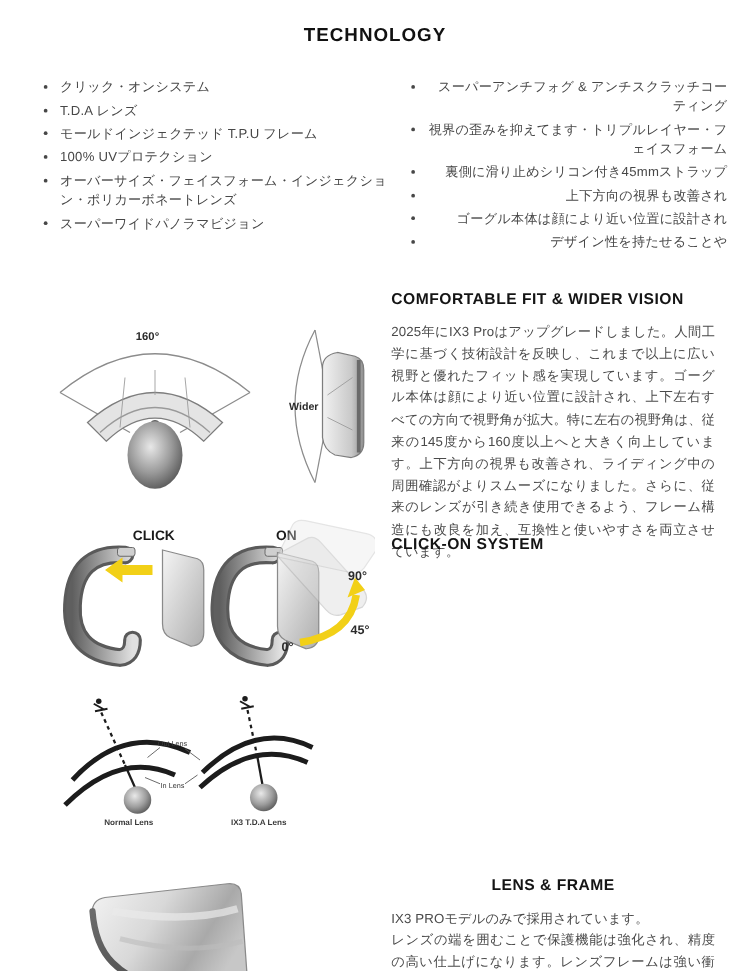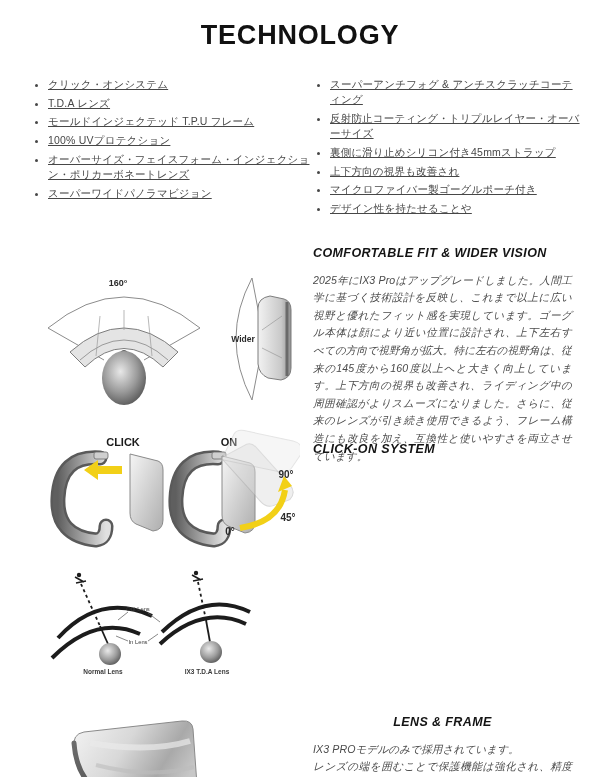--- a/index.html
+++ b/index.html
@@ -6,37 +6,37 @@
   html,body { background:#ffffff; }
   body {
     width:600px; height:777px; overflow:hidden;
     font-family:"Liberation Sans","DejaVu Sans",sans-serif;
     color:#4a4a4a;
   }
   .page { width:600px; height:777px; position:relative; }
 
   .page-title {
     text-align:center; padding-top:20px;
-    font-size:27px; font-weight:800; letter-spacing:.8px; color:#111;
+    font-size:15px; font-weight:800; letter-spacing:.8px; color:#111;
   }
 
   .features {
     display:flex; margin-top:26px; padding:0 18px 0 34px;
   }
   .features ul { list-style:disc; margin-left:14px; }
   .features .col-left  { width:282px; flex:0 0 282px; }
-  .features .col-right { flex:1; margin-left:0; }
+  .features .col-right { flex:1; margin-left:12px;text-align:right; }
   .features li {
     font-size:10.5px; line-height:1.45; color:#474747;
-    margin-bottom:3.5px; letter-spacing:.2px;text-decoration:underline;
+    margin-bottom:3.5px; letter-spacing:.2px;
   }
 
   .row { display:flex; align-items:flex-start; }
   .row .fig { width:300px; flex:0 0 300px; }
-  .row .txt { flex:1; padding-right:28px; padding-left:13px;font-style:italic; }
+  .row .txt { flex:1; padding-right:28px; padding-left:13px; }
 
   .row1 { height:190px; margin-top:18px; }
   .row2 { height:140px; }
   .row3 { height:145px; }
   .row4 { height:127px; }
 
   .sec-heading {
     font-size:12.5px; font-weight:800; color:#141414;
     letter-spacing:.4px; margin-bottom:12px;
   }
@@ -67,24 +67,24 @@
     <ul class="col-left">
       <li>クリック・オンシステム</li>
       <li>T.D.A レンズ</li>
       <li>モールドインジェクテッド T.P.U フレーム</li>
       <li>100% UVプロテクション</li>
       <li>オーバーサイズ・フェイスフォーム・インジェクション・ポリカーボネートレンズ</li>
       <li>スーパーワイドパノラマビジョン</li>
     </ul>
     <ul class="col-right">
       <li>スーパーアンチフォグ &amp; アンチスクラッチコーティング</li>
-      <li>反射防止コーティング・トリプルレイヤー・オーバーサイズ</li>
+      <li>視界の歪みを抑えてます・トリプルレイヤー・フェイスフォーム</li>
       <li>裏側に滑り止めシリコン付き45mmストラップ</li>
       <li>上下方向の視界も改善され</li>
-      <li>マイクロファイバー製ゴーグルポーチ付き</li>
+      <li>ゴーグル本体は顔により近い位置に設計され</li>
       <li>デザイン性を持たせることや</li>
     </ul>
   </div>
 
   <div class="row row1">
     <div class="fig">
       <svg width="300" height="178" viewBox="0 0 300 178">
         <defs>
           <radialGradient id="headG" cx="42%" cy="38%" r="70%">
             <stop offset="0%" stop-color="#e8e8e8"></stop>

